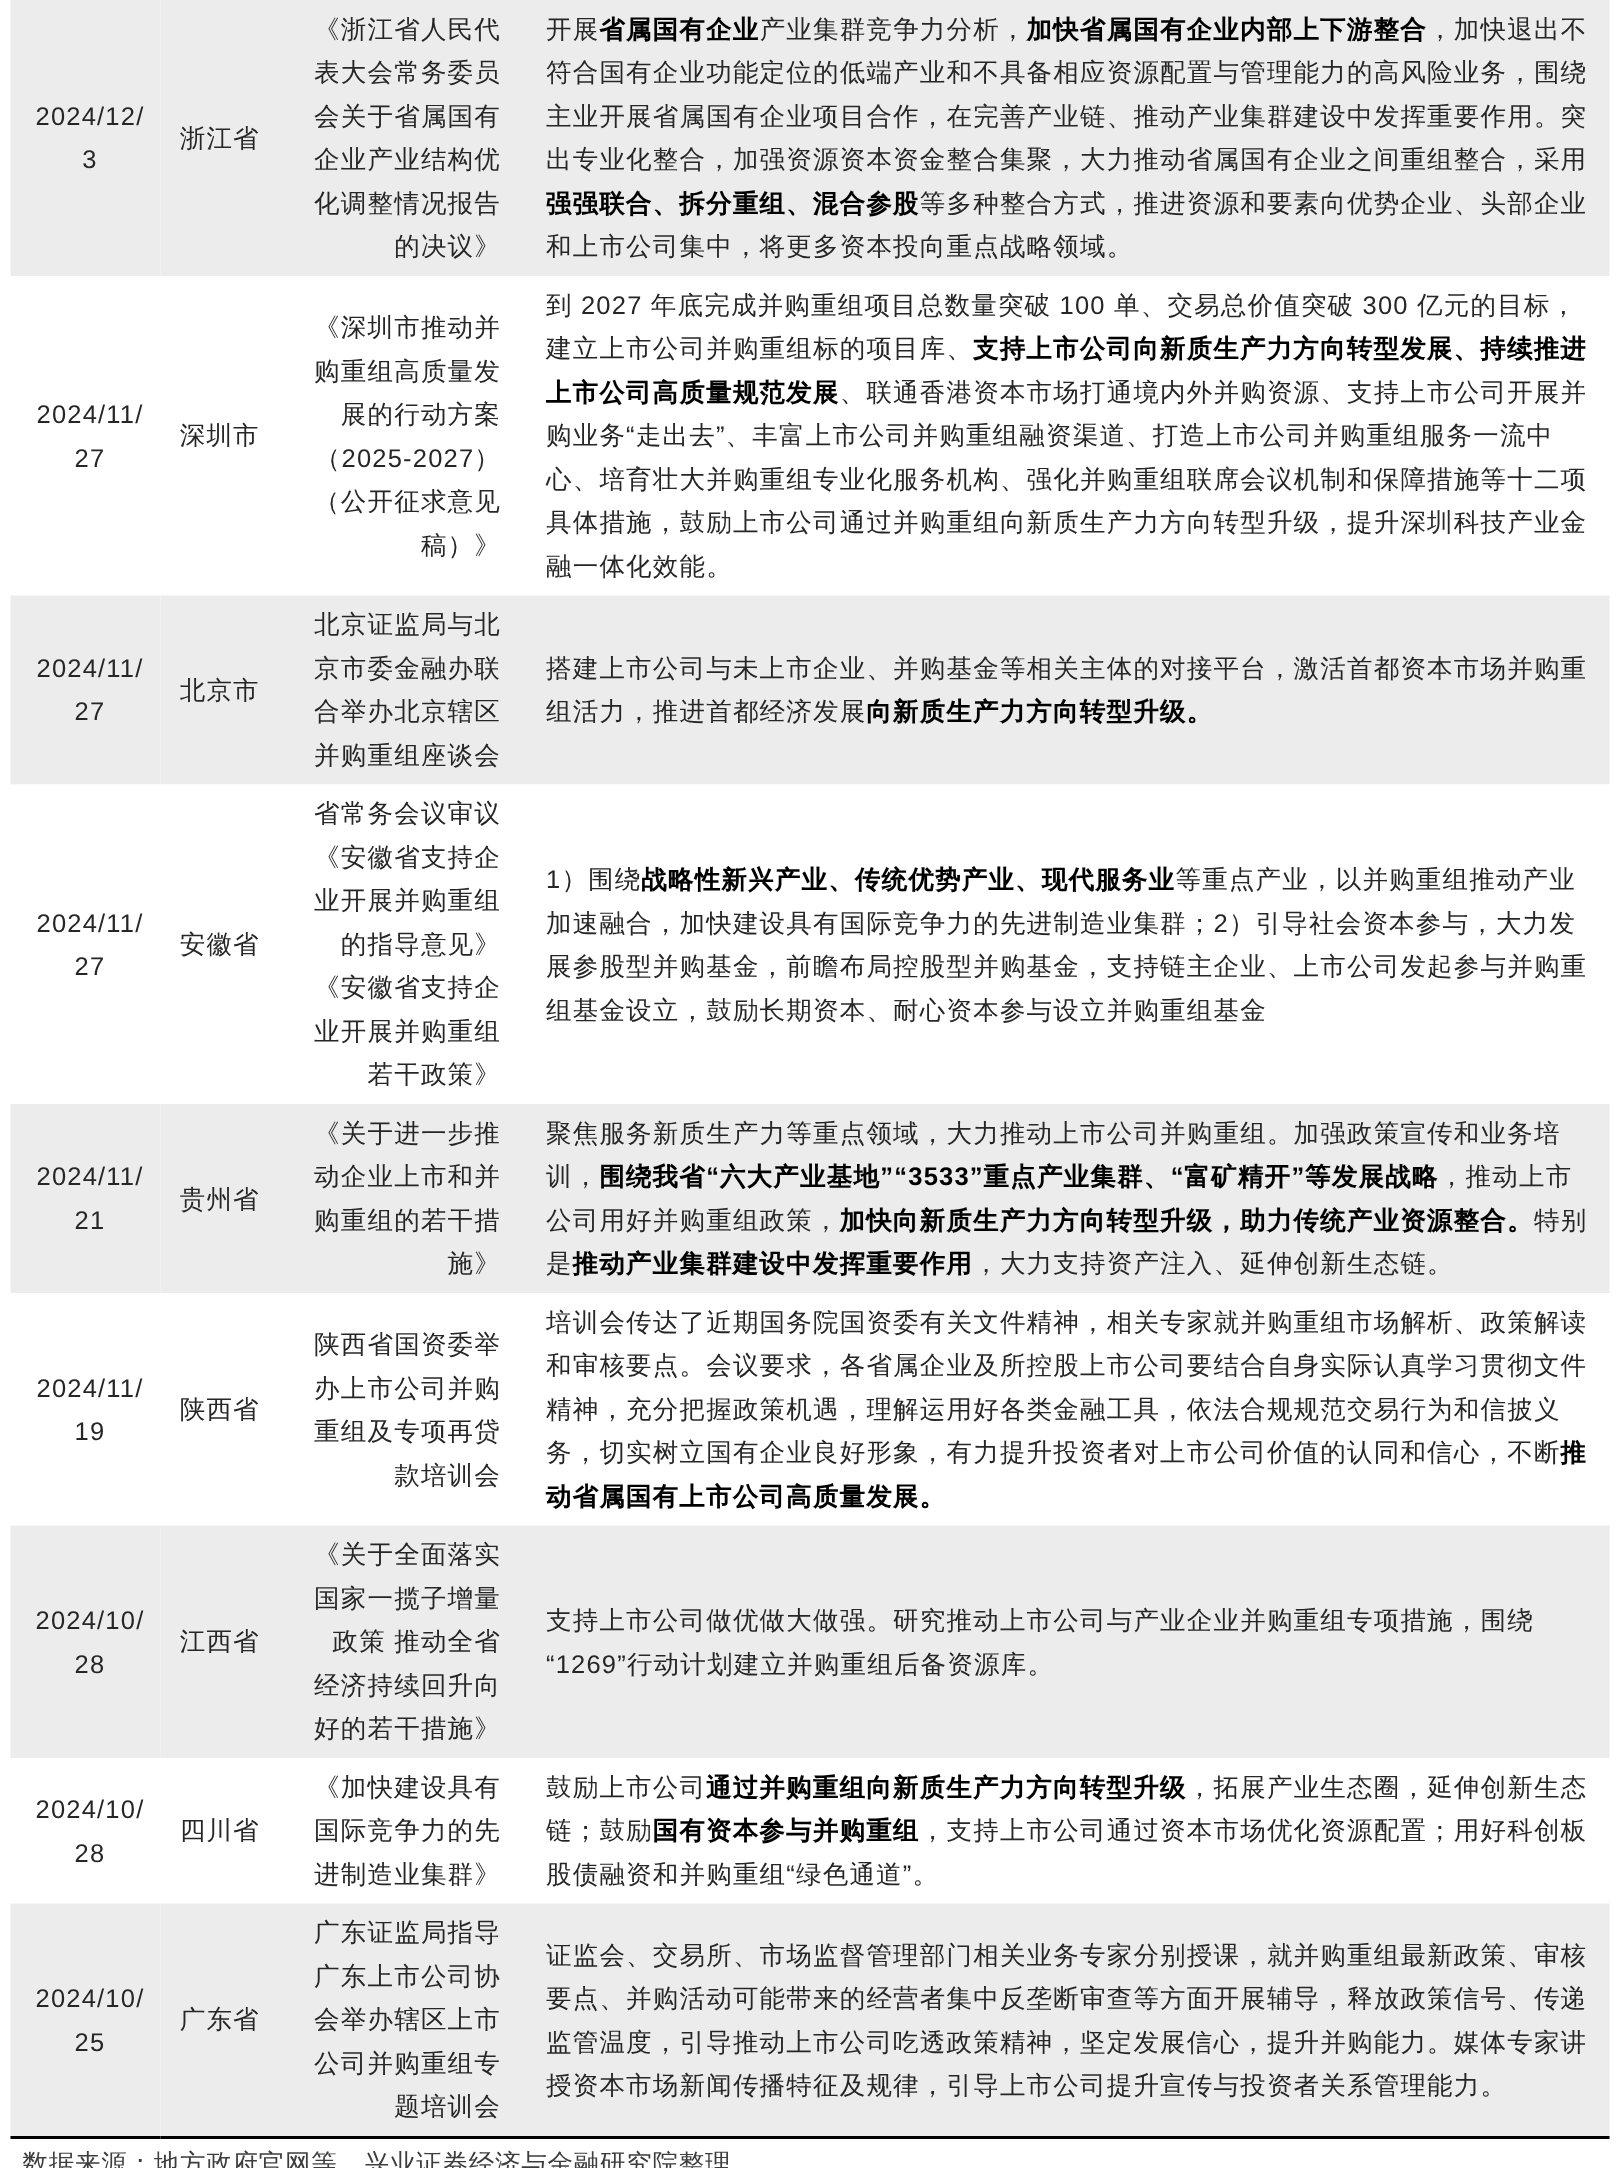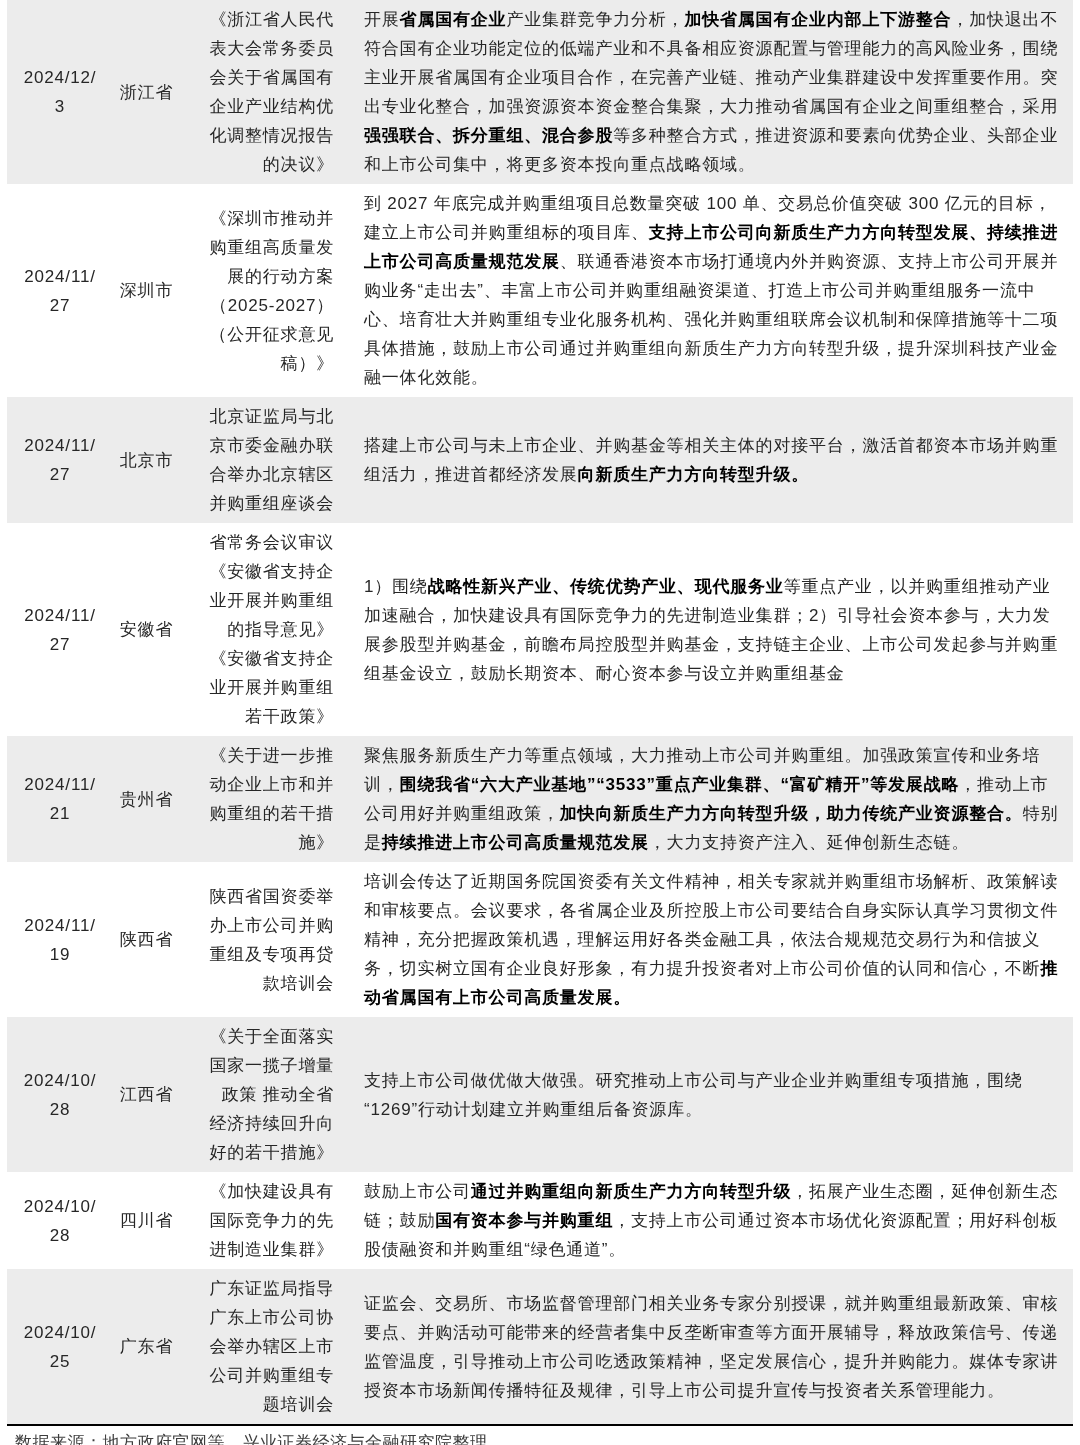--- a/index.html
+++ b/index.html
@@ -97,21 +97,21 @@
         <tr>
           <td class="c-date">2024/11/27</td>
           <td class="c-region">安徽省</td>
           <td class="c-title">省常务会议审议《安徽省支持企业开展并购重组的指导意见》《安徽省支持企业开展并购重组若干政策》</td>
           <td class="c-summary"><span>1）围绕</span><b>战略性新兴产业、传统优势产业、现代服务业</b><span>等重点产业，以并购重组推动产业加速融合，加快建设具有国际竞争力的先进制造业集群；2）引导社会资本参与，大力发展参股型并购基金，前瞻布局控股型并购基金，支持链主企业、上市公司发起参与并购重组基金设立，鼓励长期资本、耐心资本参与设立并购重组基金</span></td>
         </tr>
         <tr>
           <td class="c-date">2024/11/21</td>
           <td class="c-region">贵州省</td>
           <td class="c-title">《关于进一步推动企业上市和并购重组的若干措施》</td>
-          <td class="c-summary"><span>聚焦服务新质生产力等重点领域，大力推动上市公司并购重组。加强政策宣传和业务培训，</span><b>围绕我省“六大产业基地”“3533”重点产业集群、“富矿精开”等发展战略</b><span>，推动上市公司用好并购重组政策，</span><b>加快向新质生产力方向转型升级，助力传统产业资源整合。</b><span>特别是</span><b>持续推进上市公司高质量规范发展</b><span>，大力支持资产注入、延伸创新生态链。</span></td>
+          <td class="c-summary"><span>聚焦服务新质生产力等重点领域，大力推动上市公司并购重组。加强政策宣传和业务培训，</span><b>围绕我省“六大产业基地”“3533”重点产业集群、“富矿精开”等发展战略</b><span>，推动上市公司用好并购重组政策，</span><b>加快向新质生产力方向转型升级，助力传统产业资源整合。</b><span>特别是</span><b>推动产业集群建设中发挥重要作用</b><span>，大力支持资产注入、延伸创新生态链。</span></td>
         </tr>
         <tr>
           <td class="c-date">2024/11/19</td>
           <td class="c-region">陕西省</td>
           <td class="c-title">陕西省国资委举办上市公司并购重组及专项再贷款培训会</td>
           <td class="c-summary"><span>培训会传达了近期国务院国资委有关文件精神，相关专家就并购重组市场解析、政策解读和审核要点。会议要求，各省属企业及所控股上市公司要结合自身实际认真学习贯彻文件精神，充分把握政策机遇，理解运用好各类金融工具，依法合规规范交易行为和信披义务，切实树立国有企业良好形象，有力提升投资者对上市公司价值的认同和信心，不断</span><b>推动省属国有上市公司高质量发展。</b></td>
         </tr>
         <tr>
           <td class="c-date">2024/10/28</td>
           <td class="c-region">江西省</td>

